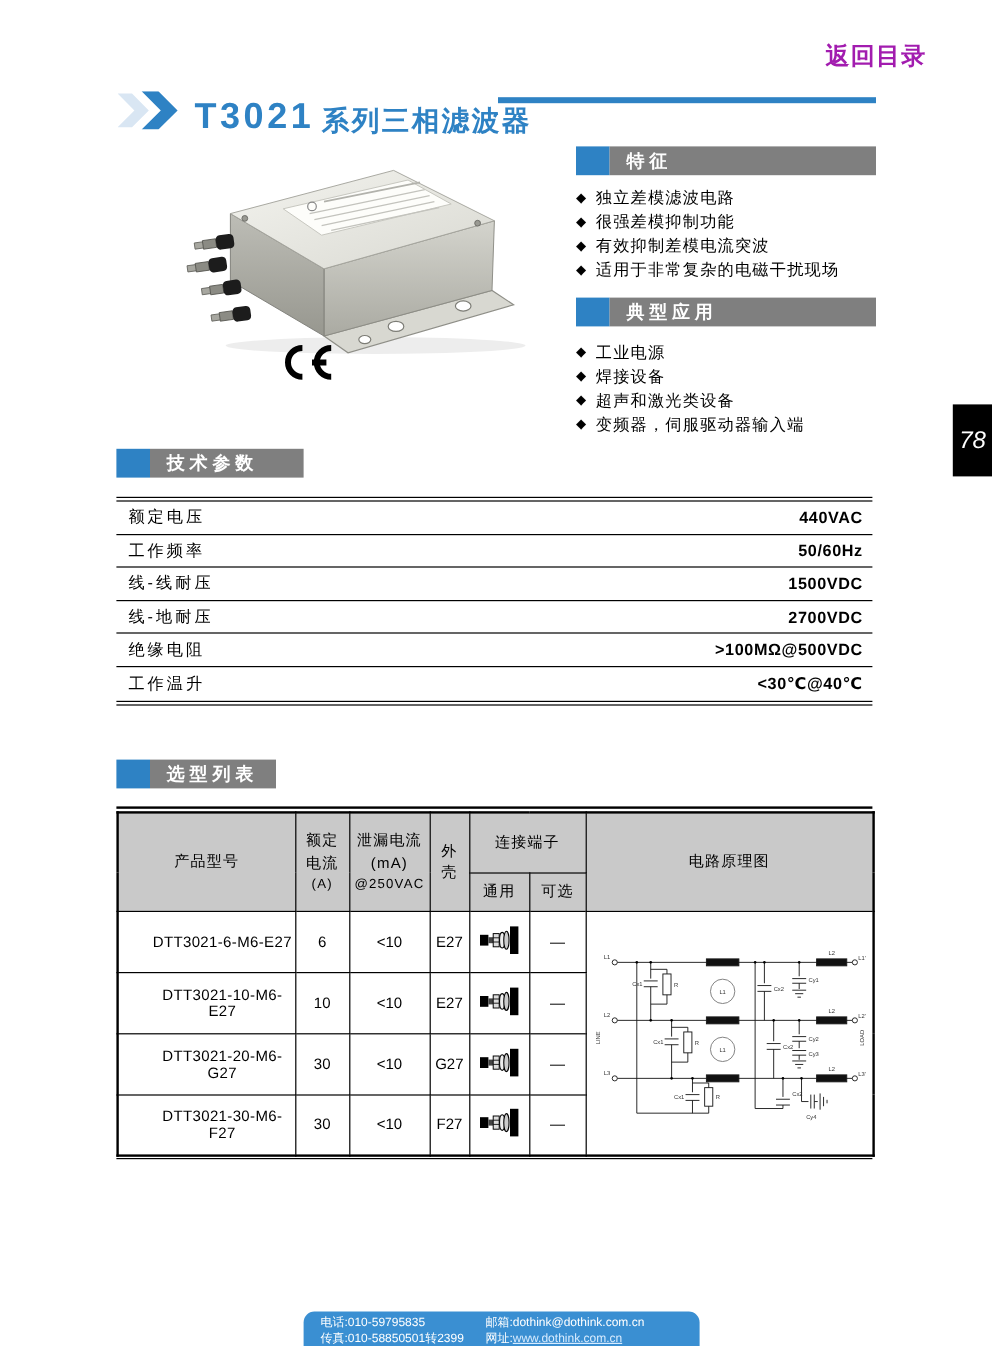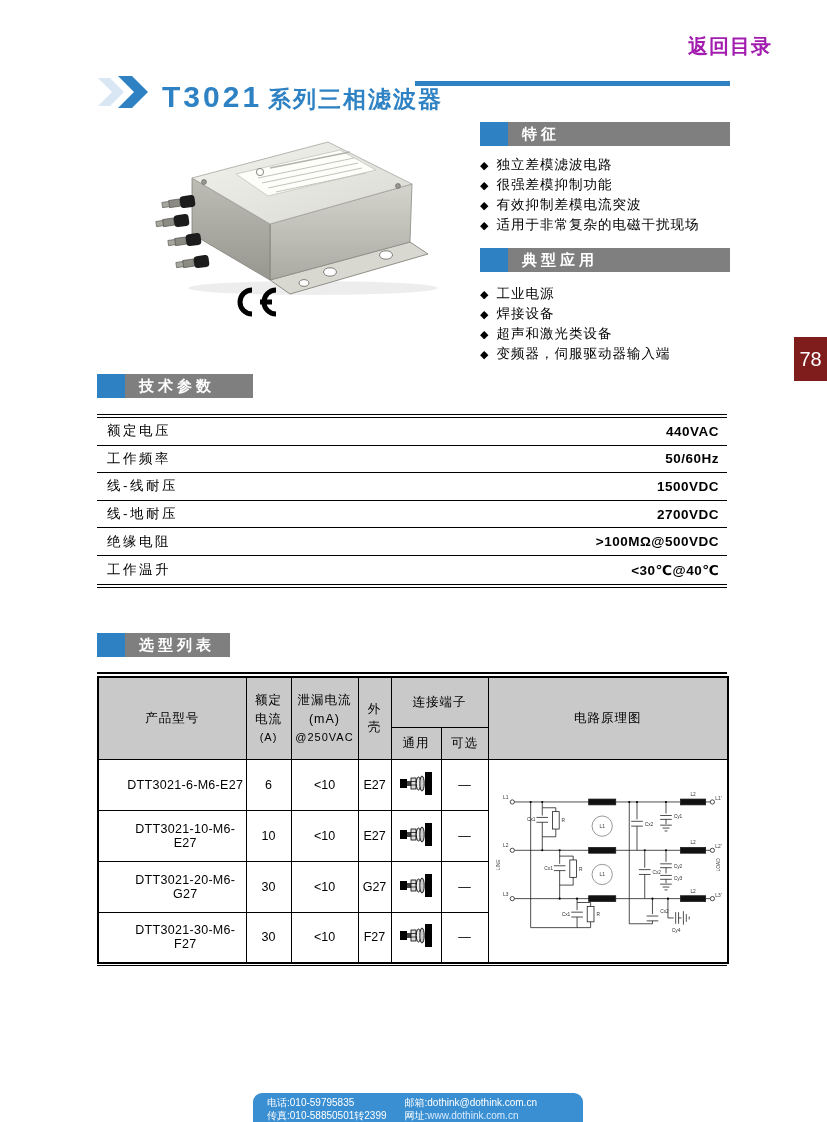--- a/index.html
+++ b/index.html
@@ -28,22 +28,22 @@
   .sec-bar .bar { flex:1; background:#7f7f7f; color:#fff; font-size:15px; font-weight:bold;
                   letter-spacing:4px; display:flex; align-items:center; padding-left:14px; }
   .feat-bar { top:122px; }
   .feat-list { top:155px; }
   .app-bar  { top:248px; }
   .app-list { top:284px; }
   ul.bullets { list-style:none; }
   ul.bullets li { font-size:13.5px; letter-spacing:1px; height:20px; display:flex; align-items:center; gap:7px; }
   ul.bullets .bmark { font-size:11px; line-height:1; }
 
-  .page-badge { top:337px; right:0; width:33px; height:44px; background:#7f1d1d; color:#fff;
-                font-size:20px; display:flex; align-items:center; justify-content:center; }
+  .page-badge { top:337px; right:0; width:33px; height:60px; background:#000000; color:#fff;
+                font-size:20px; display:flex; align-items:center; justify-content:center;font-style:italic; }
 
   
   .tech-bar { top:374px; left:97px; width:156px; }
   .sel-bar  { top:633px; left:97px; width:133px; }
 
   
   .tech-table { top:414px; left:97px; width:630px; border-top:4px double #000; border-bottom:4px double #000; }
   .tech-row { height:27.6px; display:flex; align-items:center; justify-content:space-between;
               border-bottom:1px solid #000; padding:0 8px 0 10px; }
   .tech-row:last-child { border-bottom:none; }
@@ -61,21 +61,21 @@
   .drow { height:51px; }
   td.model { text-align:left; padding-left:26px; letter-spacing:0.3px; }
   .schem-cell { background:#fff; }
   .thin-rule-bot { top:965px; left:97px; width:630px; height:0; border-top:1px solid #000; }
 
   
   .footer { top:1093px; left:253px; width:330px; height:29px; background:#3a8fd2;
             border-radius:9px 9px 0 0; color:#fff; display:flex; padding:3px 12px 0 14px; gap:18px; }
   .footer .col { display:flex; flex-direction:column; justify-content:flex-start; }
   .footer .line { font-size:10px; line-height:13px; white-space:nowrap; }
-  .footer a.site { color:#d8ecff; cursor:pointer;text-align:center; }
+  .footer a.site { color:#d8ecff; text-decoration:underline; cursor:pointer;text-align:center; }
 
   svg text { font-family:"Liberation Sans","DejaVu Sans",sans-serif; }
 </style>
 </head>
 <body>
 
 <div class="abs back-link">返回目录</div>
 
 <div class="abs title-row">
   <span>

